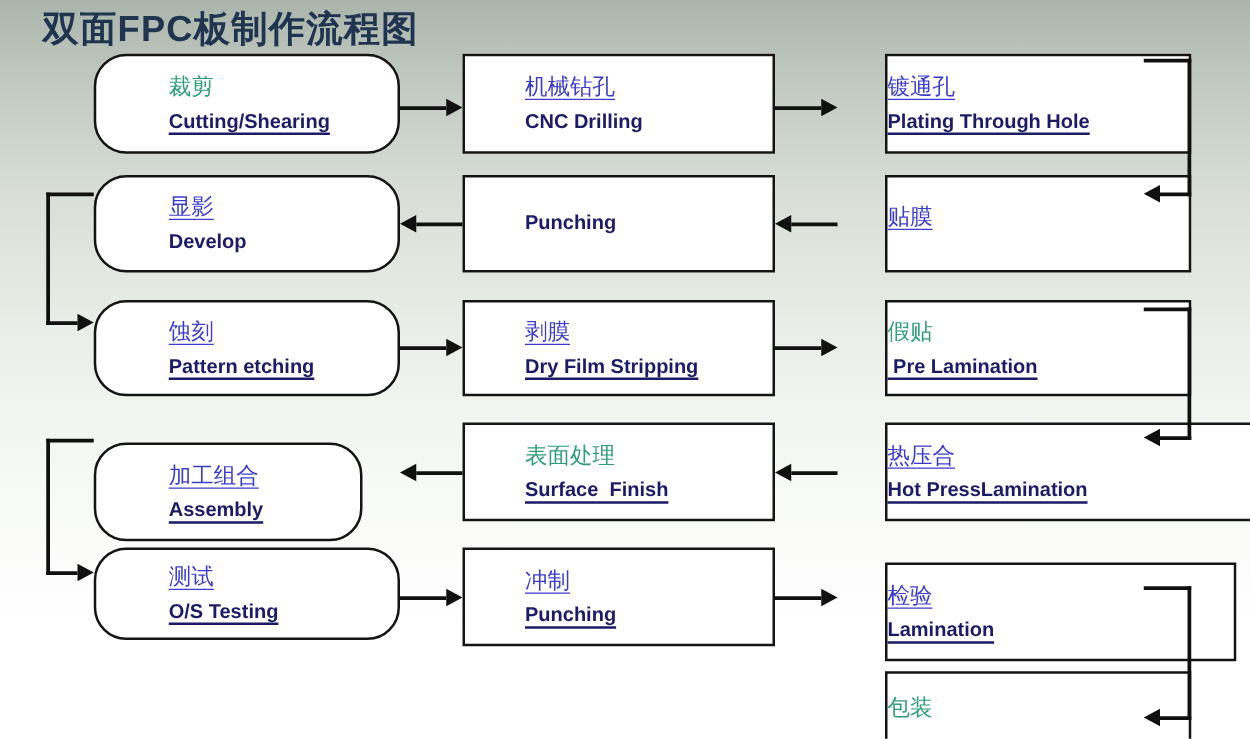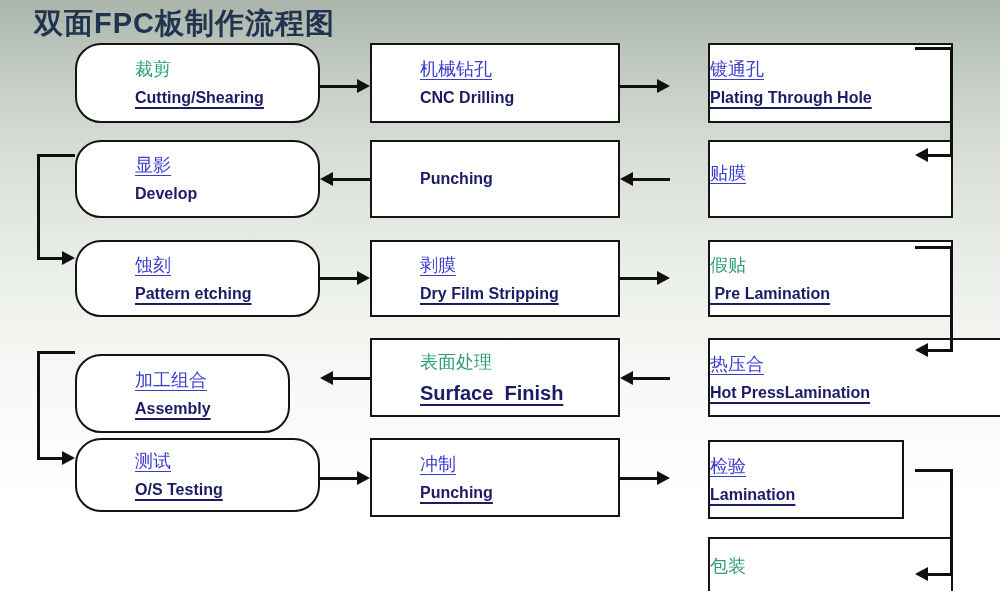--- a/index.html
+++ b/index.html
@@ -91,36 +91,36 @@
     <div class="zh">假贴</div>
     <div class="en" data-underline="true"> Pre Lamination</div>
   </div>
 
   <div class="box col1" style="left:75px;top:354px;width:215px;height:79px" data-variant="blue">
     <div class="zh">加工组合</div>
     <div class="en" data-underline="true">Assembly</div>
   </div>
   <div class="box col2" style="left:370px;top:338px;width:250px;height:79px" data-variant="green">
     <div class="zh">表面处理</div>
-    <div class="en" style="font-size:20px" data-underline="true">Surface  Finish</div>
+    <div class="en" style="font-size:16px" data-underline="true">Surface  Finish</div>
   </div>
   <div class="box col3" style="left:670px;top:338px;width:295px;height:79px" data-variant="blue">
     <div class="zh">热压合</div>
     <div class="en" data-underline="true">Hot PressLamination</div>
   </div>
 
   <div class="box col1" style="left:75px;top:438px;width:245px;height:74px" data-variant="blue">
     <div class="zh">测试</div>
     <div class="en" data-underline="true">O/S Testing</div>
   </div>
   <div class="box col2" style="left:370px;top:438px;width:250px;height:79px" data-variant="blue">
     <div class="zh">冲制</div>
     <div class="en" data-underline="true">Punching</div>
   </div>
-  <div class="box col3" style="left:670px;top:440px;width:196px;height:79px" data-variant="blue">
+  <div class="box col3" style="left:670px;top:450px;width:281px;height:79px" data-variant="blue">
     <div class="zh">检验</div>
     <div class="en" data-underline="true">Lamination</div>
   </div>
 
   <div class="box col3" style="left:670px;top:537px;width:245px;height:80px;justify-content:flex-start;padding-top:18px" data-variant="green">
     <div class="zh">包装</div>
   </div>
 
   <div class="hline" style="left:320px;top:85px;width:37px"></div>
   <div class="head-r" style="left:357px;top:79px"></div>

